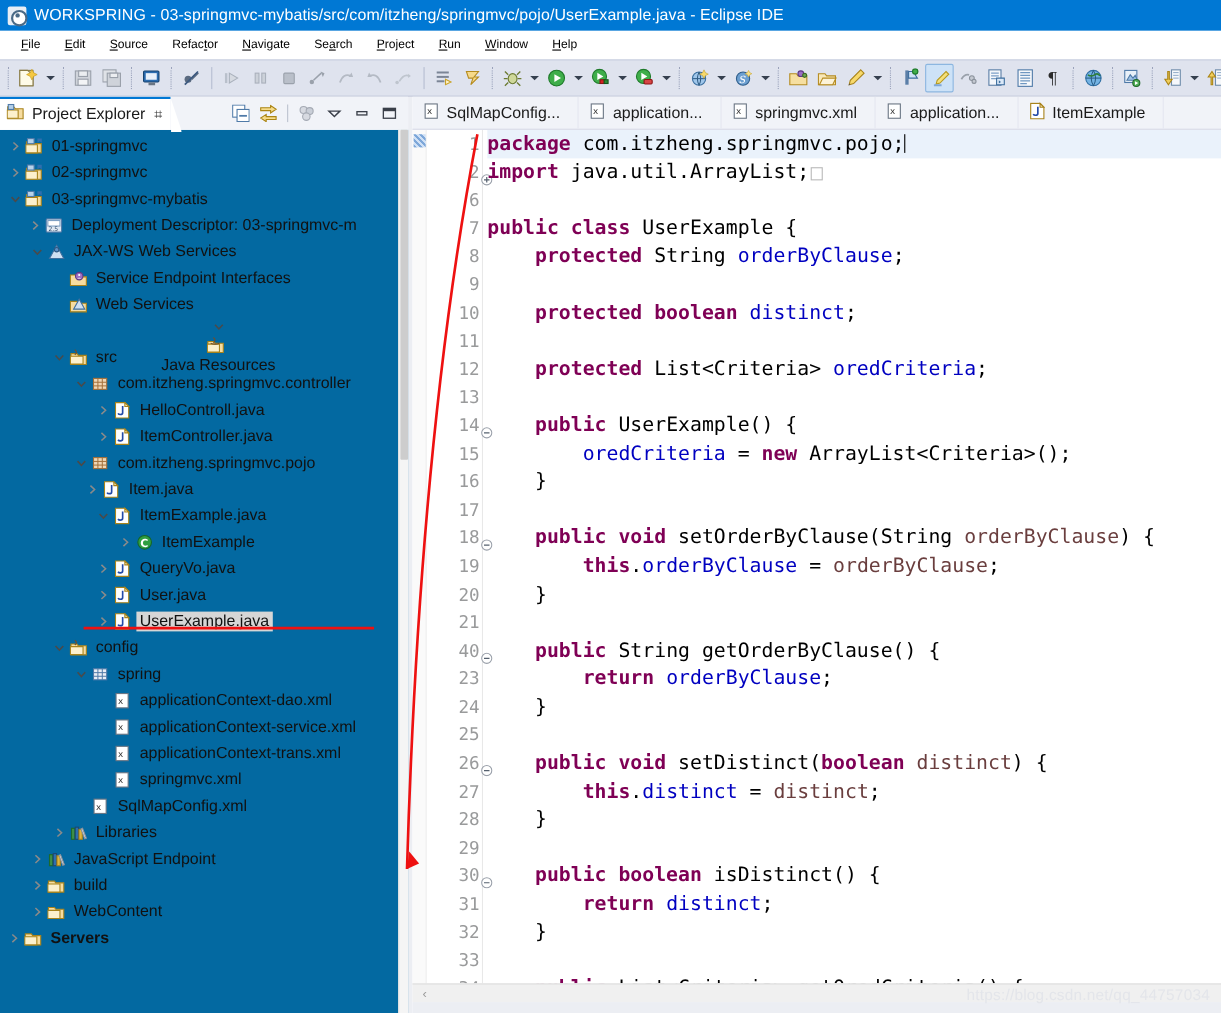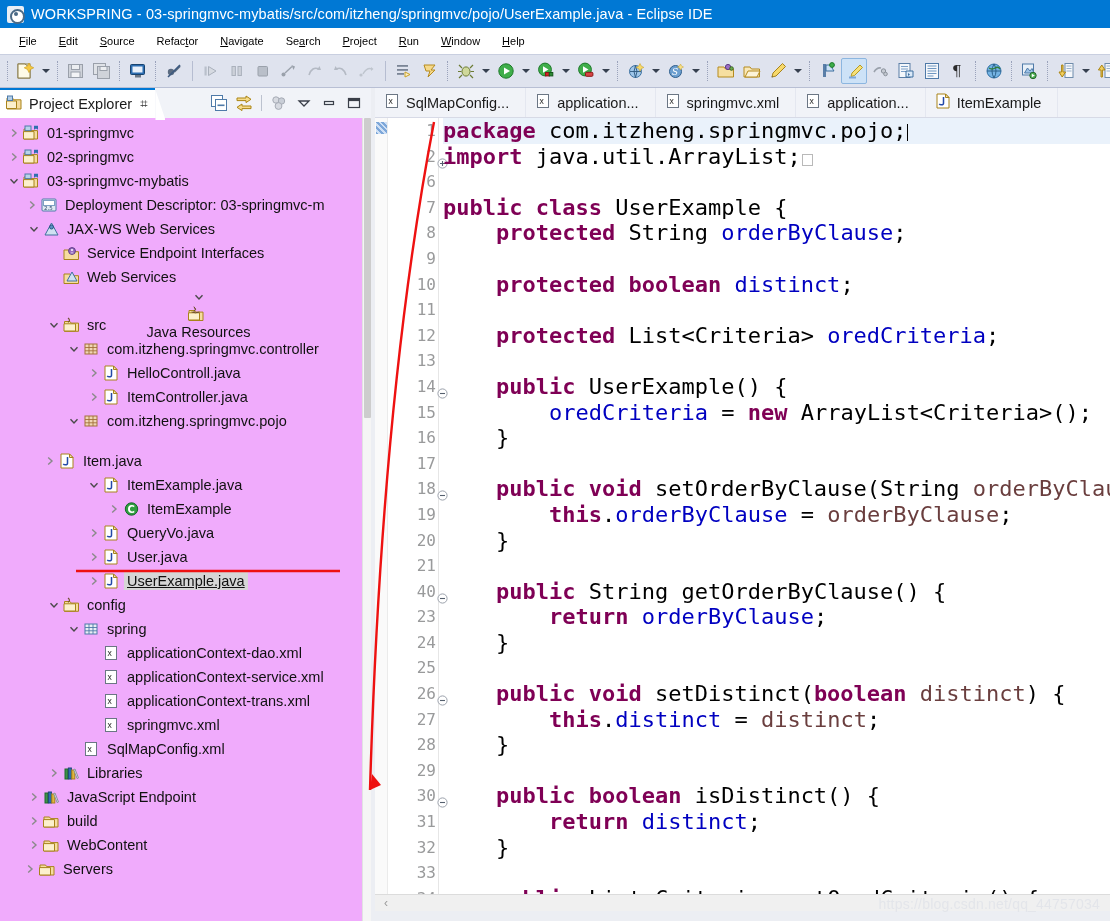--- a/index.html
+++ b/index.html
@@ -75,21 +75,21 @@
   }
   .pe-tab::after{
     content:""; position:absolute; right:-10px; top:0; width:10px; height:30px;
     background:#ffffff; clip-path: polygon(0 0, 0 100%, 100% 100%);
   }
   .pe-close { color:#333; font-size:13px; margin-left:2px; }
   .pe-tools { margin-left:auto; display:flex; align-items:center; gap:9px;
               padding-right:9px; }
   .pe-tools .ti { width:16px; height:16px; position:relative; }
 
-  .tree { flex:1; overflow:hidden; padding-top: 3px; font-size: 14.5px; color:#111; background:#f0abfc;}
+  .tree { flex:1; overflow:hidden; padding-top: 3px; font-size: 14.5px; color:#111; background:#0369a1;}
   .row { height: 24px; display:flex; align-items:center; white-space:nowrap; }
   .row .tw { width: 16px; flex:0 0 16px; display:flex; align-items:center; justify-content:center; }
   .tw .chev { display:block; }
   .row .tico { width: 18px; flex:0 0 18px; margin-right:4px; display:flex; align-items:center; justify-content:center;}
   .row .lbl { padding: 0 3px; line-height: 18px; }
   .row .lbl.selected { background:#d6d6d6;text-decoration:underline; }
 
   
   .pe-scroll { position:absolute; right:0; top:30px; bottom:0; width:9px; background:#f5f5f5;
                border-left:1px solid #e2e2e2; }
@@ -108,21 +108,21 @@
   .ebody { flex:1; display:flex; position:relative; overflow:hidden;
            font-family:"DejaVu Sans Mono", monospace; }
   .ann-ruler { width: 13px; flex:0 0 13px; background:#fafafa; border-right:1px solid #ebebeb; position:relative;}
   .ann-mark { position:absolute; left:1px; top:4px; width:11px; height:12px;
               background: repeating-linear-gradient(45deg,#7da7d9 0 2px,#cfe0f5 2px 4px); }
   .gutter { width: 50px; flex:0 0 50px; background:#ffffff; position:relative;
             text-align:right; color:#999a9b; font-size:16px; }
   .gutter .ln { height:25.6px; line-height:25.6px; padding-right:2px; position:relative;}
   .gutter .fold { position:absolute; right:-10px; top:7px; width:11px; height:11px; }
   .gsep { width:1px; flex:0 0 1px; background:#e6e6e6; }
-  .code { flex:1; position:relative; font-size:22px; color:#000;
+  .code { flex:1; position:relative; font-size:18px; color:#000;
           padding-left: 4px; overflow:hidden; }
   .code .cl { height:25.6px; line-height:25.6px; white-space:pre; }
   .code .cl.cur { background:#eaf2fb; }
   .kw { color:#7f0055; font-weight:bold; }
   .fld { color:#0000c0; }
   .pln { color:#000; }
   .ph { color:#6a3e3e; }
   .caret { display:inline-block; width:1px; height:17px; background:#000;
            vertical-align:-3px; }
   .ibox { display:inline-block; width:11px; height:12px; border:1px solid #b9b9b9;
@@ -646,21 +646,21 @@
               </svg>
             </span>
             <span class="tico">
               <svg width="17" height="16" viewBox="0 0 17 16">
                 <rect x="2" y="3" width="12" height="10" fill="#f0d6b4" stroke="#a3703b"></rect>
                 <path d="M2 6.5 h12 M2 9.8 h12 M6 3 v10 M10 3 v10" stroke="#a3703b" stroke-width=".9"></path>
               </svg>
             </span>
             <span class="lbl">com.itzheng.springmvc.pojo</span>
           </div>
-          <div class="row" style="padding-left: 42px; margin-top: 16px;">
+          <div class="row" style="padding-left: 76px;">
             <span class="tw">
               <svg width="10" height="10" viewBox="0 0 10 10" class="chev">
                 <path d="M3.2 1.5 L7 5 L3.2 8.5" fill="none" stroke="#8a8a8a" stroke-width="1.4"></path>
               </svg>
             </span>
             <span class="tico">
               <svg width="15" height="16" viewBox="0 0 15 16">
                 <path d="M1 1 h8.5 l3.5 3.5 v10.5 h-12z" fill="#ffffff" stroke="#a8831b"></path>
                 <path d="M9.5 1 v3.5 h3.5z" fill="#f4e5bc" stroke="#a8831b"></path>
                 <path d="M7.5 4 v6.2 q0 1.6 -2.2 1.6 q-1.4 0 -2 -1" fill="none" stroke="#2349a8" stroke-width="1.5"></path>
@@ -874,21 +874,21 @@
               </svg>
             </span>
             <span class="tico">
               <svg width="17" height="16" viewBox="0 0 17 16">
                 <path d="M1 4 h5.5 l1.2 1.6 h7.3 v8.4 h-14z" fill="#f6dca0" stroke="#a8831b"></path>
                 <path d="M0.5 6.6 h11 v7.4 h-11z" fill="#fcf0cd" stroke="#a8831b"></path>
               </svg>
             </span>
             <span class="lbl">WebContent</span>
           </div>
-          <div class="row" style="padding-left: 22px;">
+          <div class="row" style="padding-left: 5px; font-weight: bold;">
             <span class="tw">
               <svg width="10" height="10" viewBox="0 0 10 10" class="chev">
                 <path d="M3.2 1.5 L7 5 L3.2 8.5" fill="none" stroke="#8a8a8a" stroke-width="1.4"></path>
               </svg>
             </span>
             <span class="tico">
               <svg width="17" height="16" viewBox="0 0 17 16">
                 <path d="M1 4 h5.5 l1.2 1.6 h7.3 v8.4 h-14z" fill="#f6dca0" stroke="#a8831b"></path>
                 <path d="M0.5 6.6 h11 v7.4 h-11z" fill="#fcf0cd" stroke="#a8831b"></path>
               </svg>

